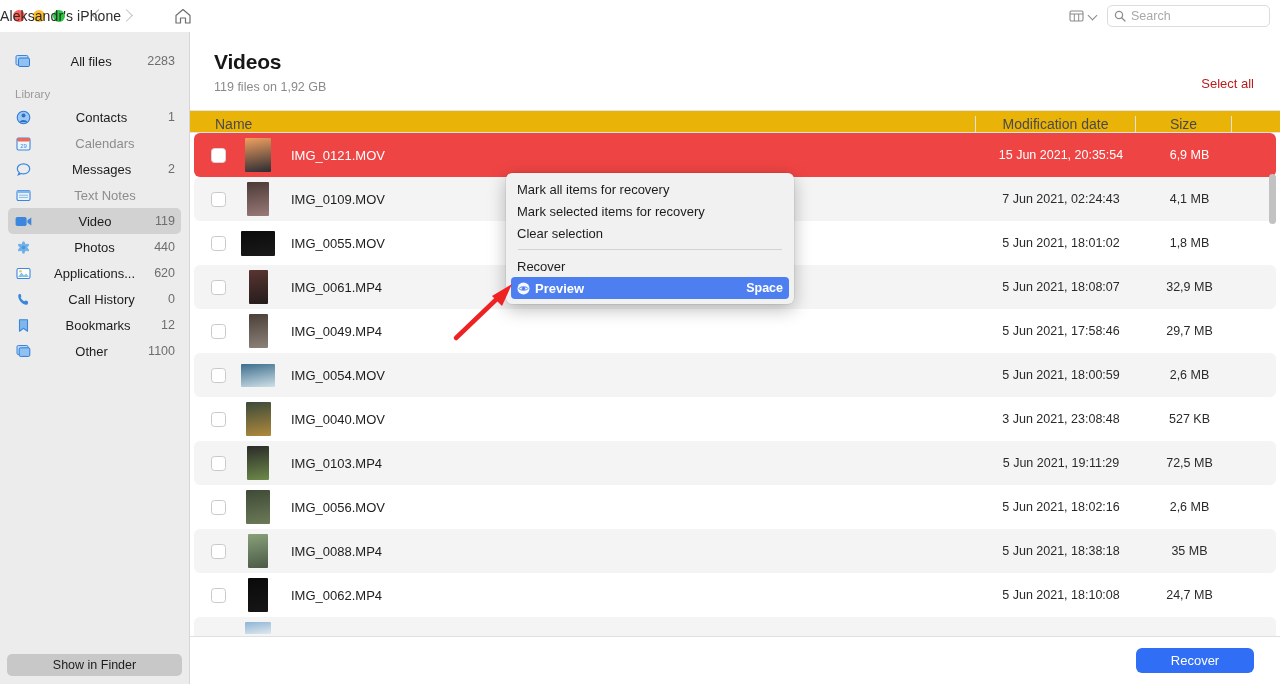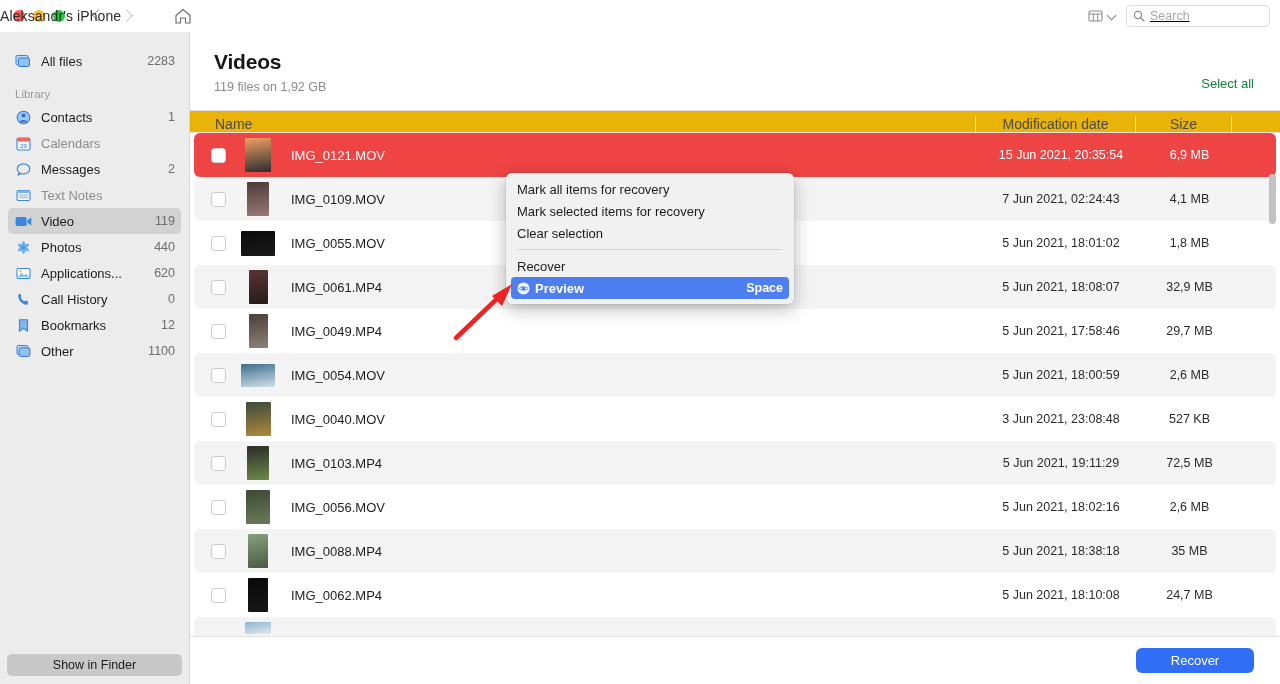--- a/index.html
+++ b/index.html
@@ -49,38 +49,38 @@
   .caret-dn {
     width: 9px; height: 9px; position: relative;
   }
   .caret-dn::before {
     content: ""; position: absolute; top: 0px; left: 0px;
     width: 6px; height: 6px;
     border-right: 1.5px solid #8a8a8a; border-bottom: 1.5px solid #8a8a8a;
     transform: rotate(45deg);
   }
   .searchbox {
-    width: 144px; height: 22px; border: 1px solid #dcdcdc; border-radius: 5px;
-    background: #fff; display: flex; align-items: center; padding: 0 6px; gap: 5px; text-decoration: underline;
+    width: 163px; height: 22px; border: 1px solid #dcdcdc; border-radius: 5px;
+    background: #fff; display: flex; align-items: center; padding: 0 6px; gap: 5px;
   }
   .searchbox input {
     border: none; outline: none; font-size: 12.5px; width: 112px;
     font-family: "Liberation Sans", sans-serif; color: #333; background: transparent;
   }
   .searchbox input::placeholder { color: #a8a8a8; }
 
   
   .sidebar {
     position: absolute; top: 32px; left: 0; width: 190px; height: 652px;
     background: #ececec; border-right: 1px solid #d6d6d6;
   }
   .sb-row {
     height: 26px; display: flex; align-items: center;
     margin: 0 8px; padding: 0 6px; border-radius: 5px;
-    font-size: 13px; color: #1c1c1c;
+    font-size: 13px; color: #1c1c1c; text-align: center;
   }
   .sb-row.top { margin-top: 16px; }
   .sb-row.selected { background: #d2d2d2; }
   .sb-ico { width: 18px; display: flex; justify-content: center; align-items: center; margin-right: 9px; }
   .sb-label { flex: 1; white-space: nowrap; overflow: hidden; text-overflow: ellipsis; }
   .sb-label.muted { color: #8d8d8d; }
   .sb-count { font-size: 12.5px; color: #6d6d6d; margin-left: 6px; }
   .sb-section {
     font-size: 11.5px; color: #9a9a9a; margin: 14px 0 4px 15px; font-weight: 400;
   }
@@ -91,21 +91,21 @@
     display: flex; align-items: center; justify-content: center;
   }
 
   
   .main { position: absolute; top: 32px; left: 190px; width: 1090px; height: 652px; background: #fff; }
   .main-head { padding: 18px 24px 0 24px; position: relative; height: 78px; }
   .page-title { font-size: 21px; font-weight: bold; color: #171717; letter-spacing: -0.2px; }
   .page-sub { font-size: 12.5px; color: #8a8a8a; margin-top: 6px; }
   .select-all {
     position: absolute; right: 26px; top: 44px;
-    font-size: 13px; color: #15803d;
+    font-size: 13px; color: #b91c1c;
   }
   .col-head {
     height: 23px; border-top: 1px solid #e3e3e3; border-bottom: 1px solid #e3e3e3;
     display: flex; align-items: flex-end; font-size: 14px; color: #4a4a4a;
     background: #eab308;
   }
   .ch-name { width: 785px; padding-left: 25px; }
   .ch-date { width: 160px; text-align: center; border-left: 1px solid #e3e3e3; }
   .ch-size { width: 97px; text-align: center; border-left: 1px solid #e3e3e3; border-right: 1px solid #e3e3e3; }
 

